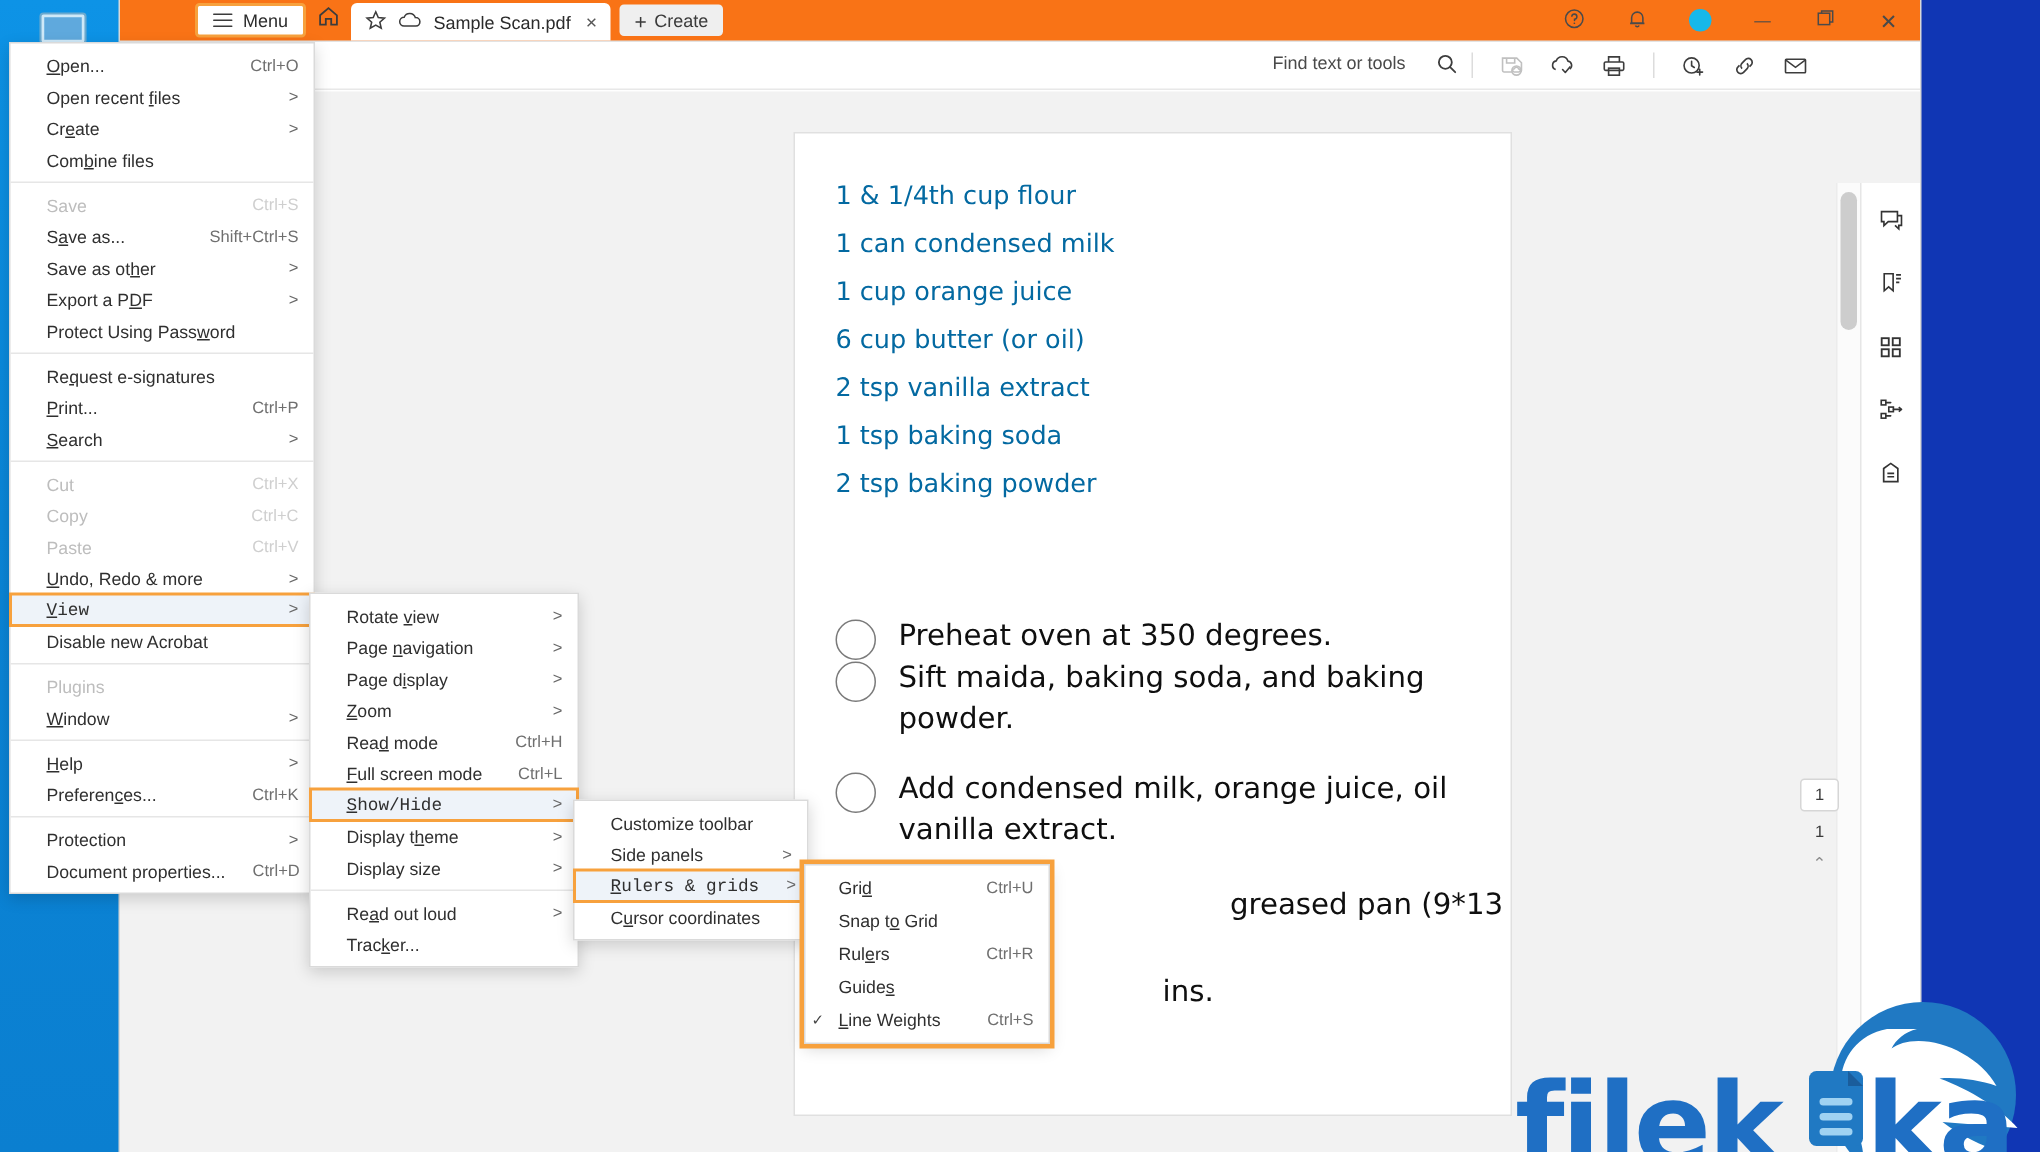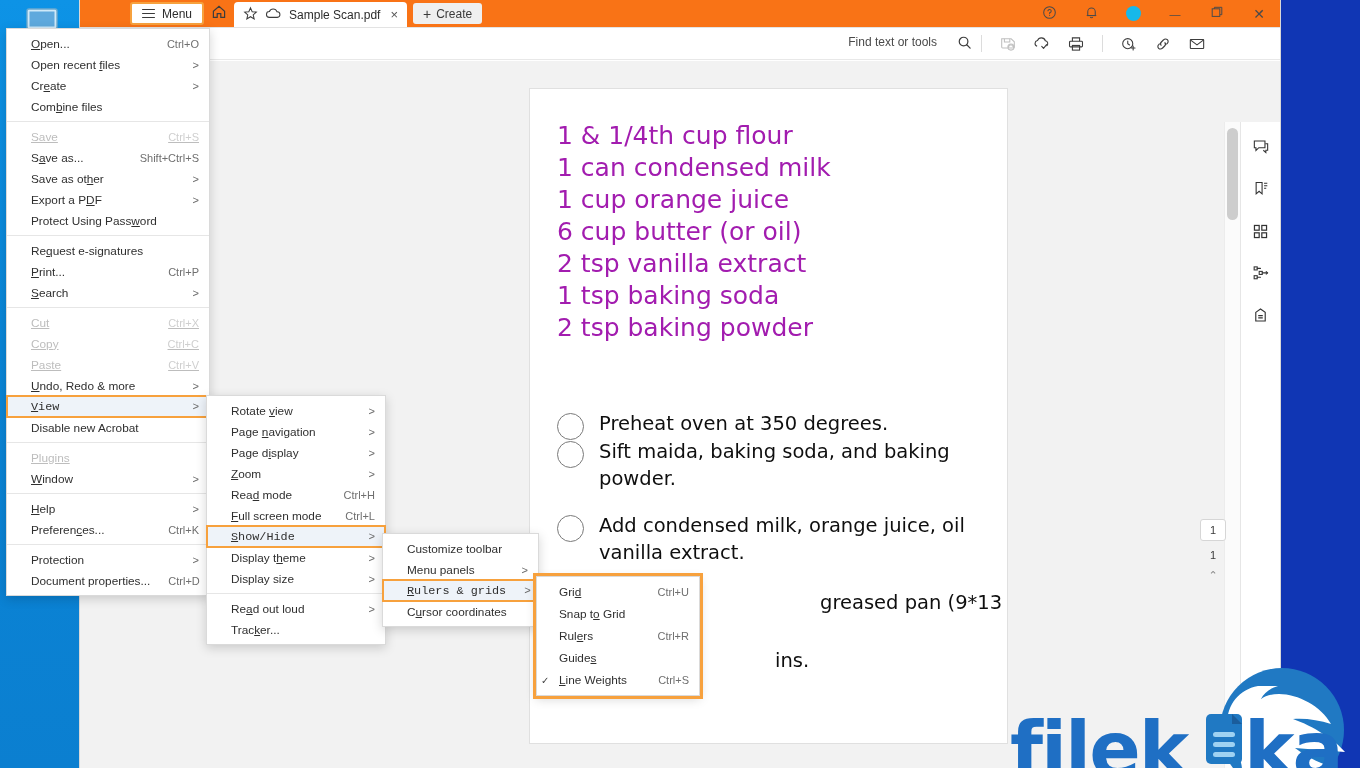--- a/index.html
+++ b/index.html
@@ -83,21 +83,21 @@
     background:#f2f2f2;
   }
   #page {
     position:absolute; left:450px; top:28px; width:477px; height:654px;
     background:#fff; box-shadow: 0 0 0 1px #e0e0e0;
     overflow:hidden;
   }
   .doc-ing {
     position:absolute; left:27px;
     font-family: "DejaVu Sans", sans-serif;
-    font-size: 25px; color:#a21caf; white-space: nowrap;
+    font-size: 17px; color:#0369a1; white-space: nowrap;
   }
   .doc-step { position:absolute; left:27px; display:flex; gap:15px; }
   .doc-circle {
     flex: 0 0 auto; width:27px; height:27px; border-radius:50%;
     border:1.4px solid #7a7a7a; margin-top:3px;
   }
   .doc-step-txt {
     font-family:"DejaVu Sans", sans-serif;
     font-size: 19.5px; line-height: 27px; color:#0f0f0f;
   }
@@ -148,21 +148,21 @@
     padding: 4px 0;
   }
   .mi {
     height: 21px; display:flex; align-items:center;
     padding: 0 10px 0 24px; cursor:pointer; white-space:nowrap;
     position: relative;
   }
   .mi .lbl { flex:1; }
   .mi .acc { color:#6f6f6f; font-size: 11px; margin-left: 18px; }
   .mi .arr { color:#6a6a6a; font-size: 11px; margin-left: 18px; }
-  .mi.disabled { color:#bdbdbd; pointer-events:none;text-decoration:underline; }
+  .mi.disabled { color:#bdbdbd; pointer-events:none; }
   .mi.disabled .acc { color:#cfcfcf; }
   .mi.hl { background:#e9f0f8;font-family:Liberation Mono, monospace; }
   .mi.boxed {
     outline: 2.5px solid #f7a13d; outline-offset: -1px;
     background:#eef3f9; z-index: 3;
   }
   .mi .chk { position:absolute; left:4px; font-size:10px; color:#444; }
   .msep { height:1px; background:#e6e6e6; margin: 4px 0; }
   u { text-decoration: underline; }
 
@@ -649,21 +649,21 @@
     </div>
     <div class="mi">
       <span class="lbl">Trac<u>k</u>er...</span>
     </div>
   </div>
 <div class="menu" id="menu-showhide">
     <div class="mi">
       <span class="lbl">Customize toolbar</span>
     </div>
     <div class="mi">
-      <span class="lbl">Menu panels</span>
+      <span class="lbl">Side panels</span>
       <span class="arr">&gt;</span>
     </div>
     <div class="mi hl boxed">
       <span class="lbl"><u>R</u>ulers &amp; grids</span>
       <span class="arr">&gt;</span>
     </div>
     <div class="mi">
       <span class="lbl">C<u>u</u>rsor coordinates</span>
     </div>
   </div>

